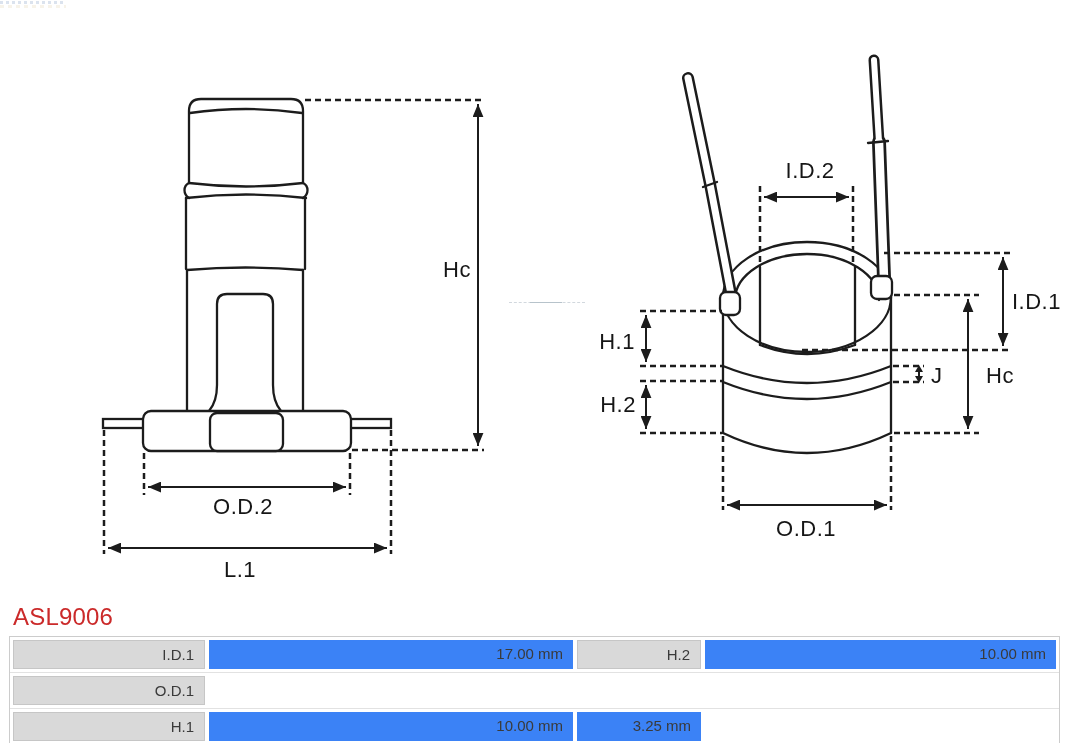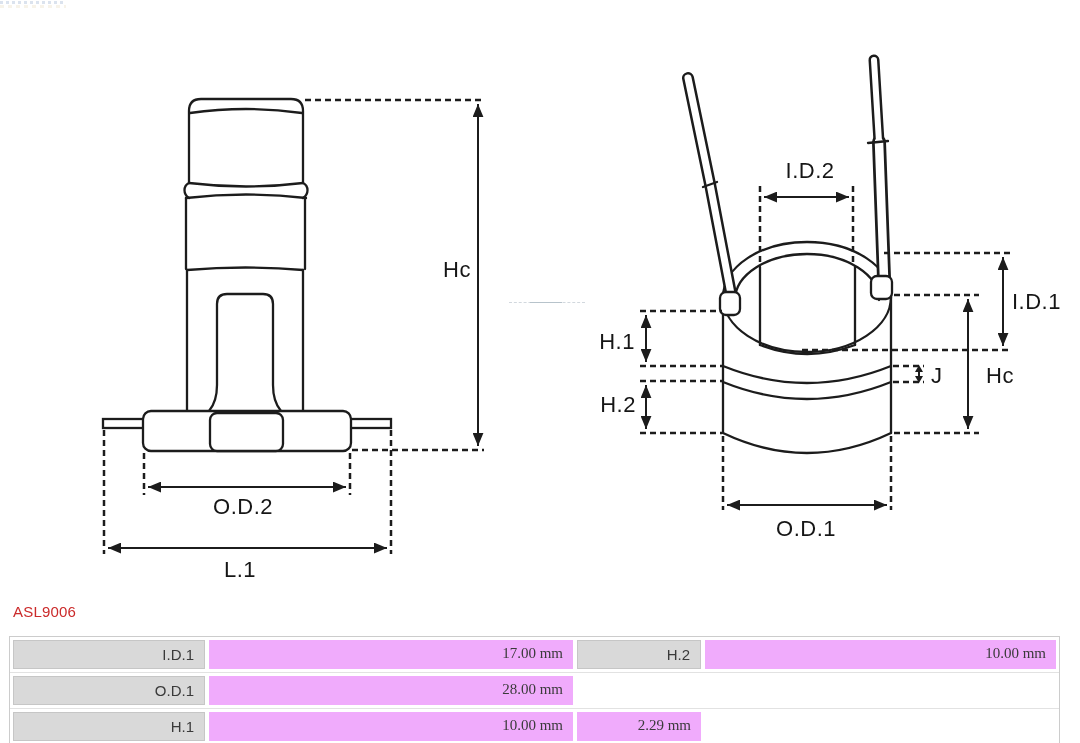--- a/index.html
+++ b/index.html
@@ -22,30 +22,30 @@
   .lnw{fill:#ffffff;stroke:#1c1c1c;stroke-width:2.3;}
   .dash{fill:none;stroke:#1c1c1c;stroke-width:2.5;stroke-dasharray:6 4;}
   .dim{fill:none;stroke:#1c1c1c;stroke-width:2;}
   .wire-b{fill:none;stroke:#1c1c1c;stroke-linecap:round;stroke-linejoin:round;}
   .wire-w{fill:none;stroke:#ffffff;stroke-linecap:round;stroke-linejoin:round;}
   .lbl{font-family:"Liberation Sans",sans-serif;font-size:22px;fill:#161616;
        letter-spacing:.5px;font-weight:400;}
   .head{fill:#1c1c1c;stroke:none;}
 
   
-  .part-number{position:absolute;left:13px;top:603px;font-size:15px;color:#cb2a2a;
+  .part-number{position:absolute;left:13px;top:603px;font-size:24px;color:#cb2a2a;
     font-weight:400;letter-spacing:.2px;}
   .spec-table{position:absolute;left:9px;top:636px;width:1051px;
     border:1px solid #cccccc;background:#ffffff;box-sizing:border-box;}
   .trow{display:grid;grid-template-columns:192px 364px 124px 1fr;gap:4px;padding:3px;}
   .trow + .trow{border-top:1px solid #e2e2e2;}
   .tcell{font-size:15px;color:#3a3a3a;text-align:right;line-height:17px;
     padding:5px 10px 5px 6px;box-sizing:border-box;white-space:nowrap;}
   .lbl-cell{background:#d9d9d9;border:1px solid #c6c6c6;}
-  .val-cell{background:#f0abfc;font-family:Liberation Serif, serif;}
+  .val-cell{background:#3b82f6;}
 </style>
 </head>
 <body>
 
 <div class="artifact-tl"></div>
 <div class="divider-mid">
     <span class="solid"></span>
   </div>
 
 <svg class="drawing" width="1080" height="600" viewBox="0 0 1080 600">
@@ -167,20 +167,19 @@
 
 <div class="spec-table">
   <div class="trow">
     <div class="tcell lbl-cell">I.D.1</div>
     <div class="tcell val-cell">17.00 mm</div>
     <div class="tcell lbl-cell">H.2</div>
     <div class="tcell val-cell">10.00 mm</div>
   </div>
   <div class="trow">
     <div class="tcell lbl-cell">O.D.1</div>
-    <div class="tcell val-cell">28.00 mm</div>
   </div>
   <div class="trow">
     <div class="tcell lbl-cell">H.1</div>
     <div class="tcell val-cell">10.00 mm</div>
-    <div class="tcell val-cell">2.29 mm</div>
+    <div class="tcell val-cell">3.25 mm</div>
   </div>
 </div>
 
 </body></html>

